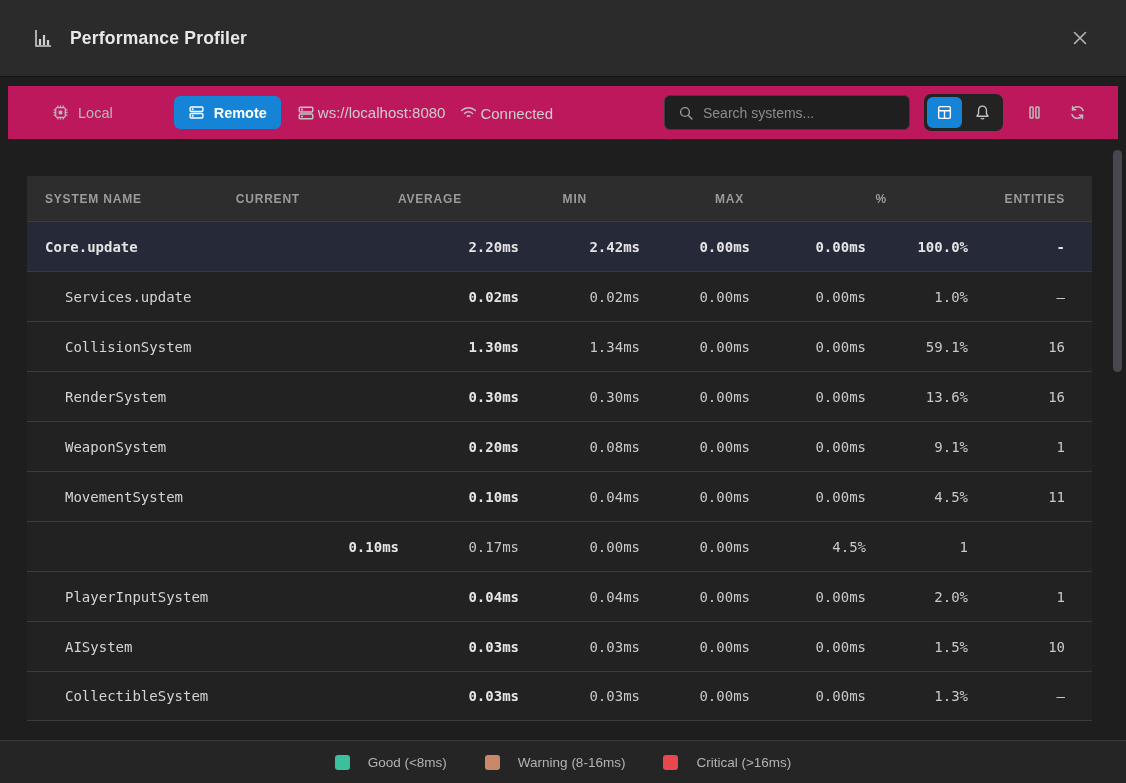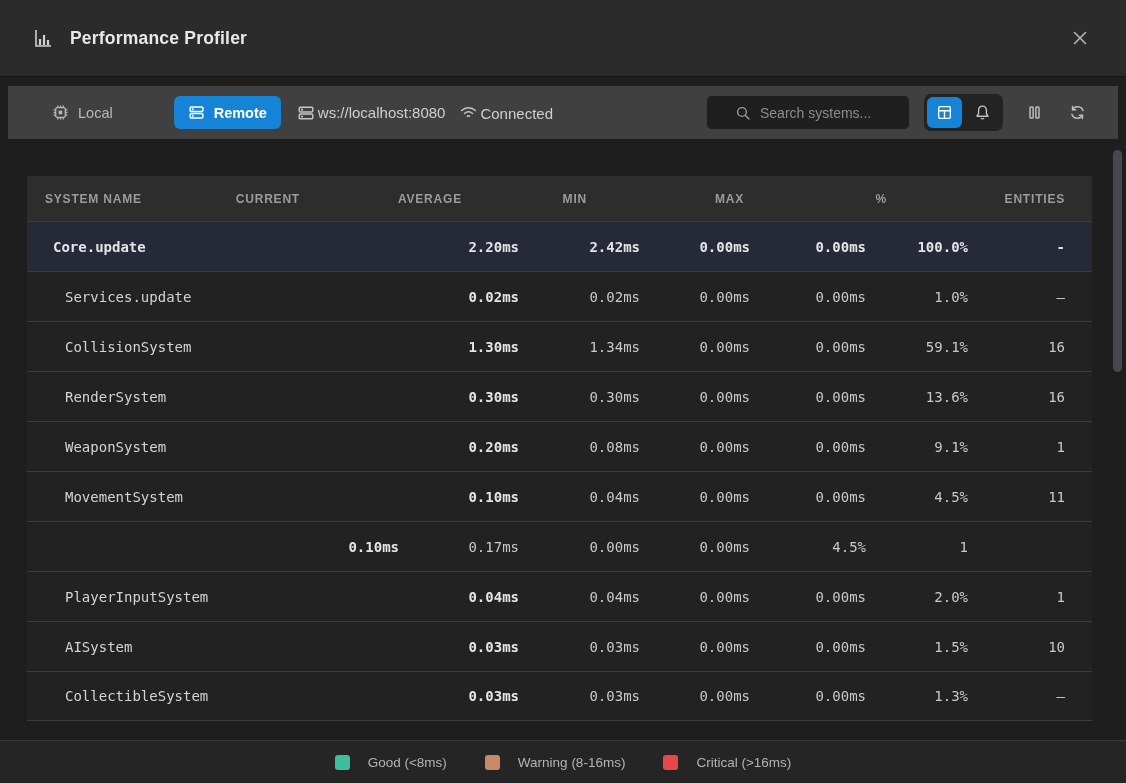--- a/index.html
+++ b/index.html
@@ -22,41 +22,41 @@
   .header .app-icon { color:#d0d0d0; margin-right:16px; }
   .header .title { font-size:17.5px; font-weight:700; color:#e8e8e8; letter-spacing:.2px; }
   .close-btn {
     margin-left:auto; color:#b5b5b5; cursor:pointer;
     width:28px; height:28px; display:flex; align-items:center; justify-content:center;
   }
 
   
   .toolbar {
     position:absolute; top:86px; left:8px; right:8px; height:53px;
-    background:#404040; display:flex; align-items:center;
+    background:#be185d; display:flex; align-items:center;
     padding:0 24px 0 30px;
   }
   .tbtn {
     display:flex; align-items:center; gap:9px;
     font-size:14.5px; color:#b9b9b9; padding:8px 14px; border-radius:6px;
     background:transparent; border:none; cursor:pointer;
     font-family:"Liberation Sans", sans-serif;
   }
   .tbtn.active { color:#ffffff; font-weight:700; background:#1584d7; }
   .tbtn .ico { color:currentColor; }
   .remote-btn { margin-left:14px; }
   .ws-group { display:flex; align-items:center; margin-left:16px; font-size:15px; color:#cfcfcf; }
   .ws-group .ico { color:#c4c4c4; margin-right:3px; }
   .conn-group { display:flex; align-items:flex-end; margin-left:14px; font-size:15px; color:#cfcfcf; }
   .conn-group .ico { color:#c4c4c4; margin-right:2px; }
 
   .search-box {
-    margin-left:auto; width:204px; height:35px;
+    margin-left:auto; width:246px; height:35px;
     background:#1f1f1f; border:1px solid #3e3e3e; border-radius:6px;
-    display:flex; align-items:center; padding:0 28px; gap:9px;justify-content:center;
+    display:flex; align-items:center; padding:0 13px; gap:9px;justify-content:center;
   }
   .search-box .ico { color:#9a9a9a; flex:none; }
   .search-box input {
     flex:1; min-width:0; background:transparent; border:none; outline:none;
     color:#d5d5d5; font-size:14px; font-family:"Liberation Sans", sans-serif;
   }
   .search-box input::placeholder { color:#8c8c8c; }
 
   .btn-group {
     display:flex; gap:3px; margin-left:14px;
@@ -91,21 +91,21 @@
   .thead .c.pad { padding-right:40px; }
   .thead .c.pad-s { padding-right:14px; }
   .tbody .trow {
     height:50px; background:#222222; border-top:1px solid #3b3b3b;
     font-family:"DejaVu Sans Mono", monospace; font-size:14px; color:#c9c9c9;
     cursor:default;
   }
   .tbody .trow:last-child { border-bottom:1px solid #3b3b3b; }
   .tbody .trow.highlighted { background:#262a38; }
   .cell { text-align:right; white-space:nowrap; }
-  .cell-name { text-align:left; padding-left:26px; color:#d4d4d4; }
+  .cell-name { text-align:left; padding-left:18px; color:#d4d4d4; }
   .trow.indented .cell-name { padding-left:38px; }
   .cell-current { font-weight:700; color:#e4e4e4; }
   .trow.bold-all .cell { font-weight:700; color:#e4e4e4; }
 
   
   .legend {
     position:absolute; left:0; right:0; bottom:0; height:43px;
     background:#252526; border-top:1px solid #3a3a3a;
     display:flex; align-items:center; justify-content:center; gap:38px;
   }

